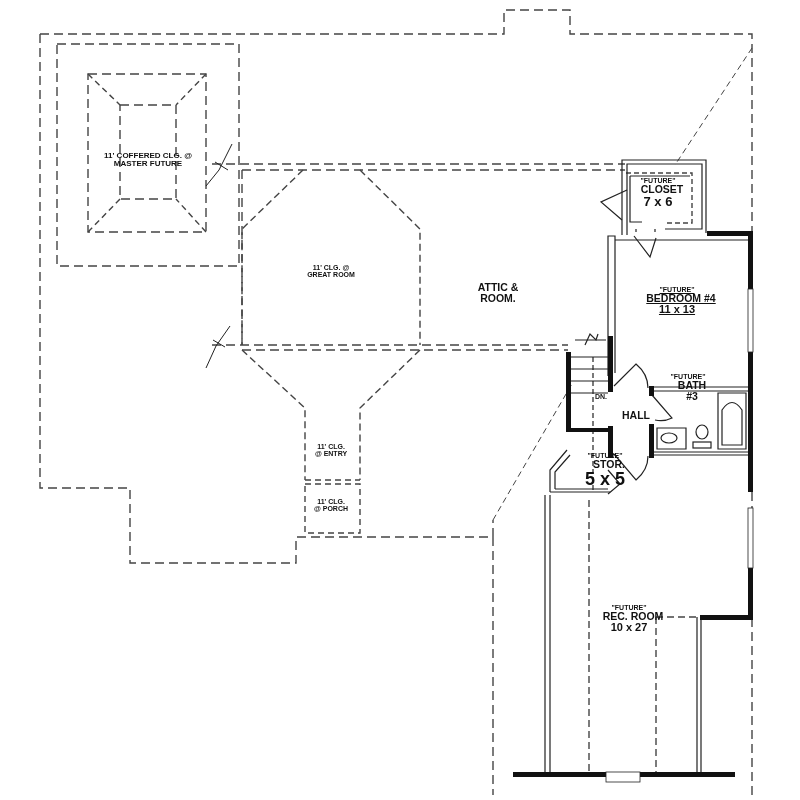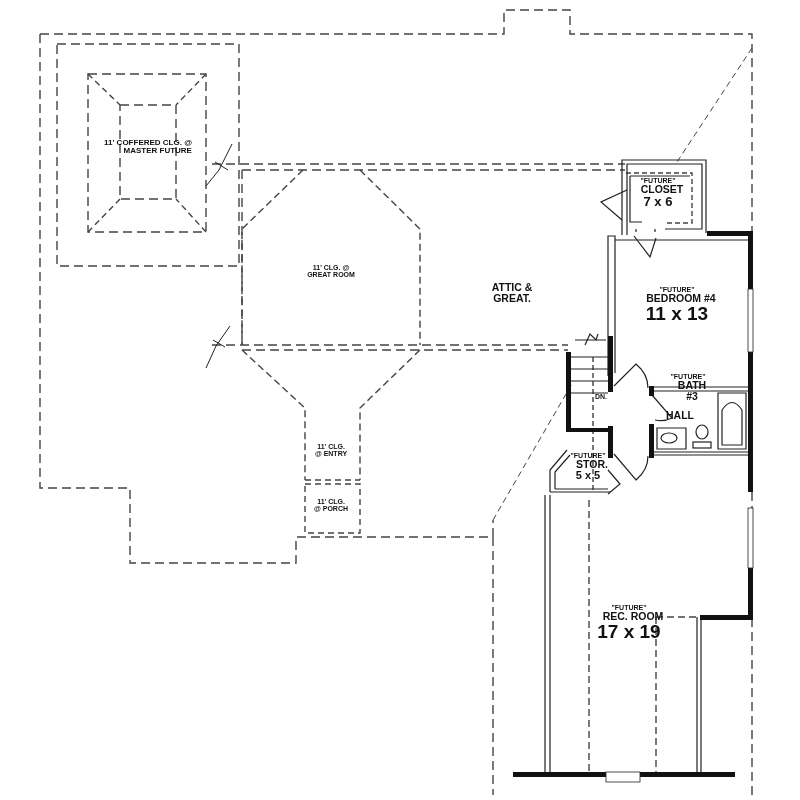--- a/index.html
+++ b/index.html
@@ -3,21 +3,21 @@
 <meta charset="utf-8">
 <style>
   html, body { margin: 0; padding: 0; background: #ffffff; }
   body { width: 800px; height: 800px; position: relative; overflow: hidden; font-family: "Liberation Sans", sans-serif; }
   #plan { position: absolute; left: 0; top: 0; }
   .lbl { position: absolute; text-align: center; font-family: "Liberation Sans", sans-serif; font-weight: bold; color: #111; line-height: 1.05; white-space: nowrap; transform: translateX(-50%); }
   .lbl .t { display: block; }
   .xs { font-size: 7px; }
   .sm { font-size: 8px; }
   .md { font-size: 10.5px; padding-left: 8px; }
-  .lg { font-size: 19px; }
+  .lg { font-size: 11px; }
 </style>
 </head>
 <body>
 
 <svg id="plan" width="800" height="800" viewBox="0 0 800 800" xmlns="http://www.w3.org/2000/svg">
   <g fill="none" stroke="#444" stroke-width="1.4" stroke-dasharray="9,5">
 
     <path d="M40,34 L504,34 L504,10 L570,10 L570,34 L752,34 L752,795 M40,34 L40,488 L130,488 L130,563 L296,563 L296,537 L493,537 L493,520 M493,537 L493,795"></path>
 
     <rect x="57" y="44" width="182" height="222"></rect>
@@ -95,59 +95,59 @@
     <rect x="649" y="424" width="5" height="34"></rect>
   </g>
 
   <g stroke="#222" stroke-width="0.8" fill="#fff">
     <rect x="748" y="289" width="5" height="63"></rect>
     <rect x="748" y="508" width="5" height="60"></rect>
     <rect x="606" y="772" width="34" height="10"></rect>
   </g>
 </svg>
 
-<div class="lbl sm" style="left:148px; top:139px;text-align:right;">
+<div class="lbl sm" style="left:148px; top:152px;">
   <span class="t">11' COFFERED CLG. @</span>
   <span class="t">MASTER FUTURE</span>
 </div>
 <div class="lbl xs" style="left:331px; top:264px;">
   <span class="t">11' CLG. @</span>
   <span class="t">GREAT ROOM</span>
 </div>
-<div class="lbl md" style="left:508px; top:282px;">
+<div class="lbl md" style="left:494px; top:282px;">
   <span class="t">ATTIC &amp;</span>
-  <span class="t">GREAT.</span>
+  <span class="t">ROOM.</span>
 </div>
 <div class="lbl xs" style="left:331px; top:443px;">
   <span class="t">11' CLG.</span>
   <span class="t">@ ENTRY</span>
 </div>
 <div class="lbl xs" style="left:331px; top:498px;">
   <span class="t">11' CLG.</span>
   <span class="t">@ PORCH</span>
 </div>
 <div class="lbl" style="left:658px; top:177px;">
   <span class="t xs">"FUTURE"</span>
   <span class="t md">CLOSET</span>
   <span class="t lg" style="font-size:13px;">7 x 6</span>
 </div>
-<div class="lbl" style="left:677px; top:286px;">
+<div class="lbl" style="left:677px; top:286px;text-decoration:underline;">
   <span class="t xs">"FUTURE"</span>
   <span class="t md">BEDROOM #4</span>
   <span class="t lg">11 x 13</span>
 </div>
 <div class="lbl sm" style="left:601px; top:393px; font-size:7px;">DN.</div>
-<div class="lbl md" style="left:632px; top:410px;margin-left:44px;">HALL</div>
+<div class="lbl md" style="left:632px; top:410px;">HALL</div>
 <div class="lbl" style="left:688px; top:373px;">
   <span class="t xs">"FUTURE"</span>
   <span class="t md">BATH</span>
   <span class="t md">#3</span>
 </div>
-<div class="lbl" style="left:588px; top:452px;">
+<div class="lbl" style="left:605px; top:452px;">
   <span class="t xs">"FUTURE"</span>
   <span class="t md">STOR.</span>
-  <span class="t lg" style="font-size:11px;">5 x 5</span>
+  <span class="t lg" style="font-size:18px;">5 x 5</span>
 </div>
 <div class="lbl" style="left:629px; top:604px;">
   <span class="t xs">"FUTURE"</span>
   <span class="t md">REC. ROOM</span>
-  <span class="t lg">17 x 19</span>
+  <span class="t lg">10 x 27</span>
 </div>
 
 </body></html>

